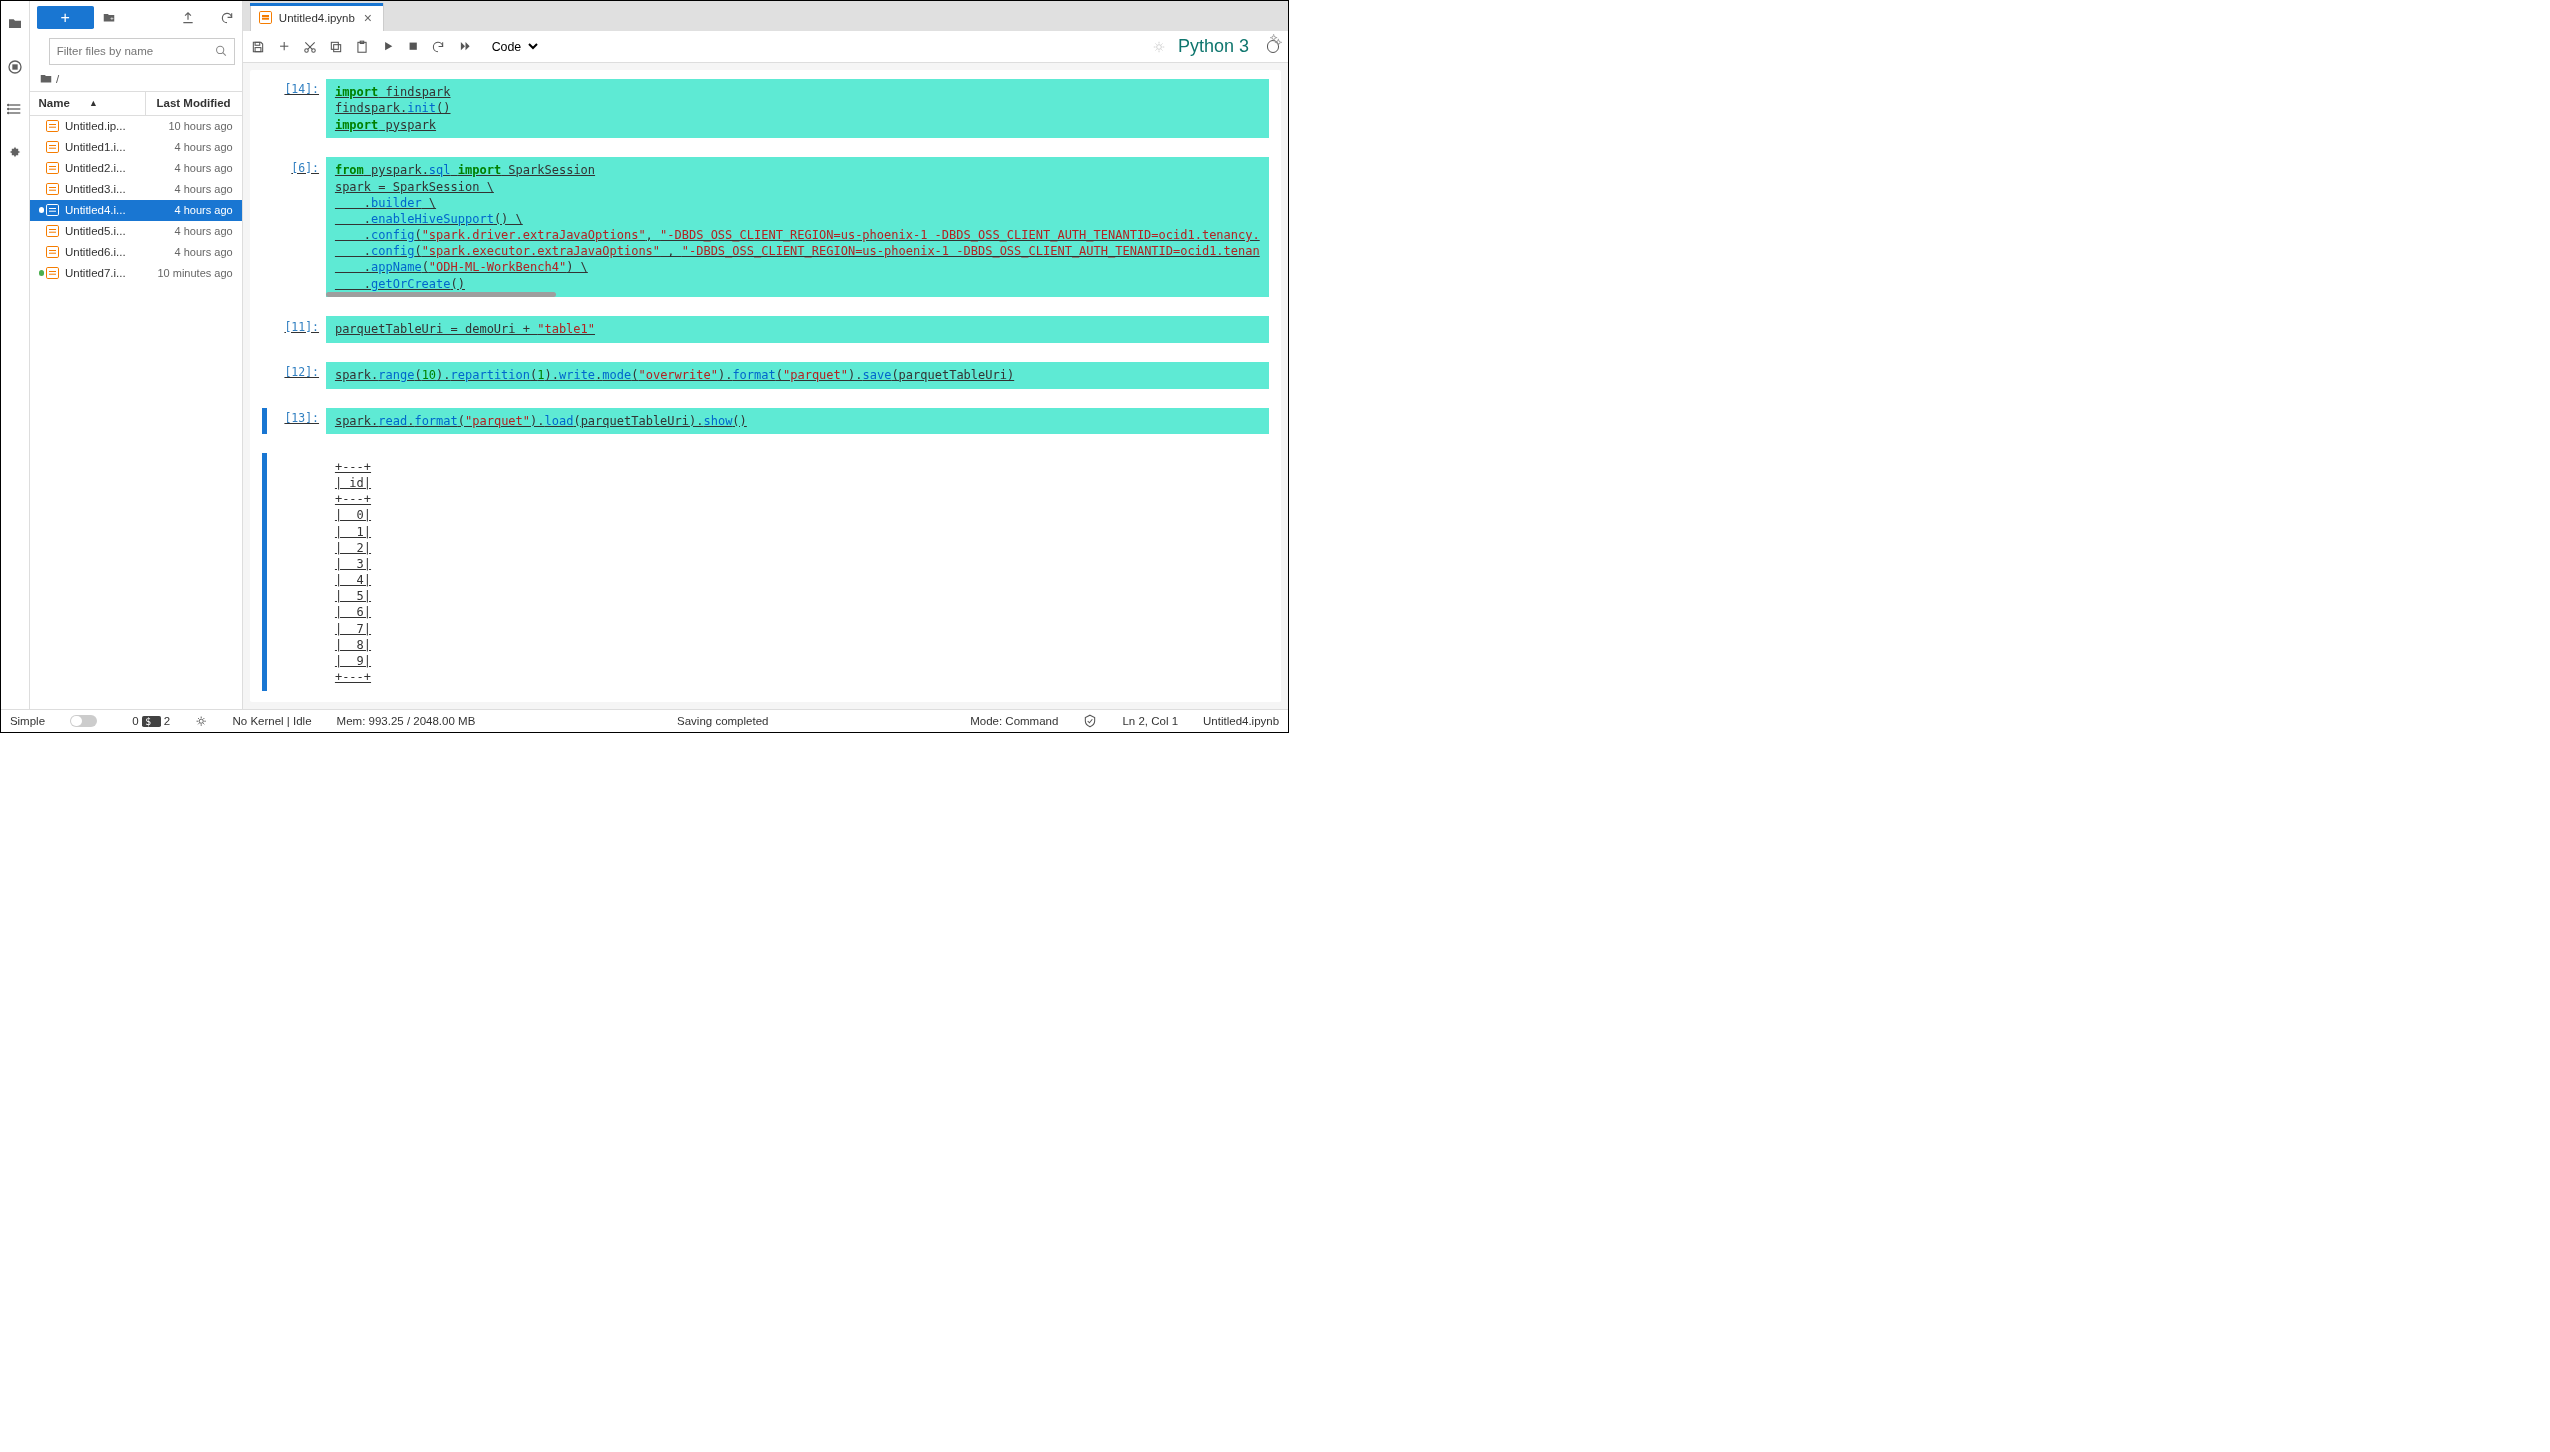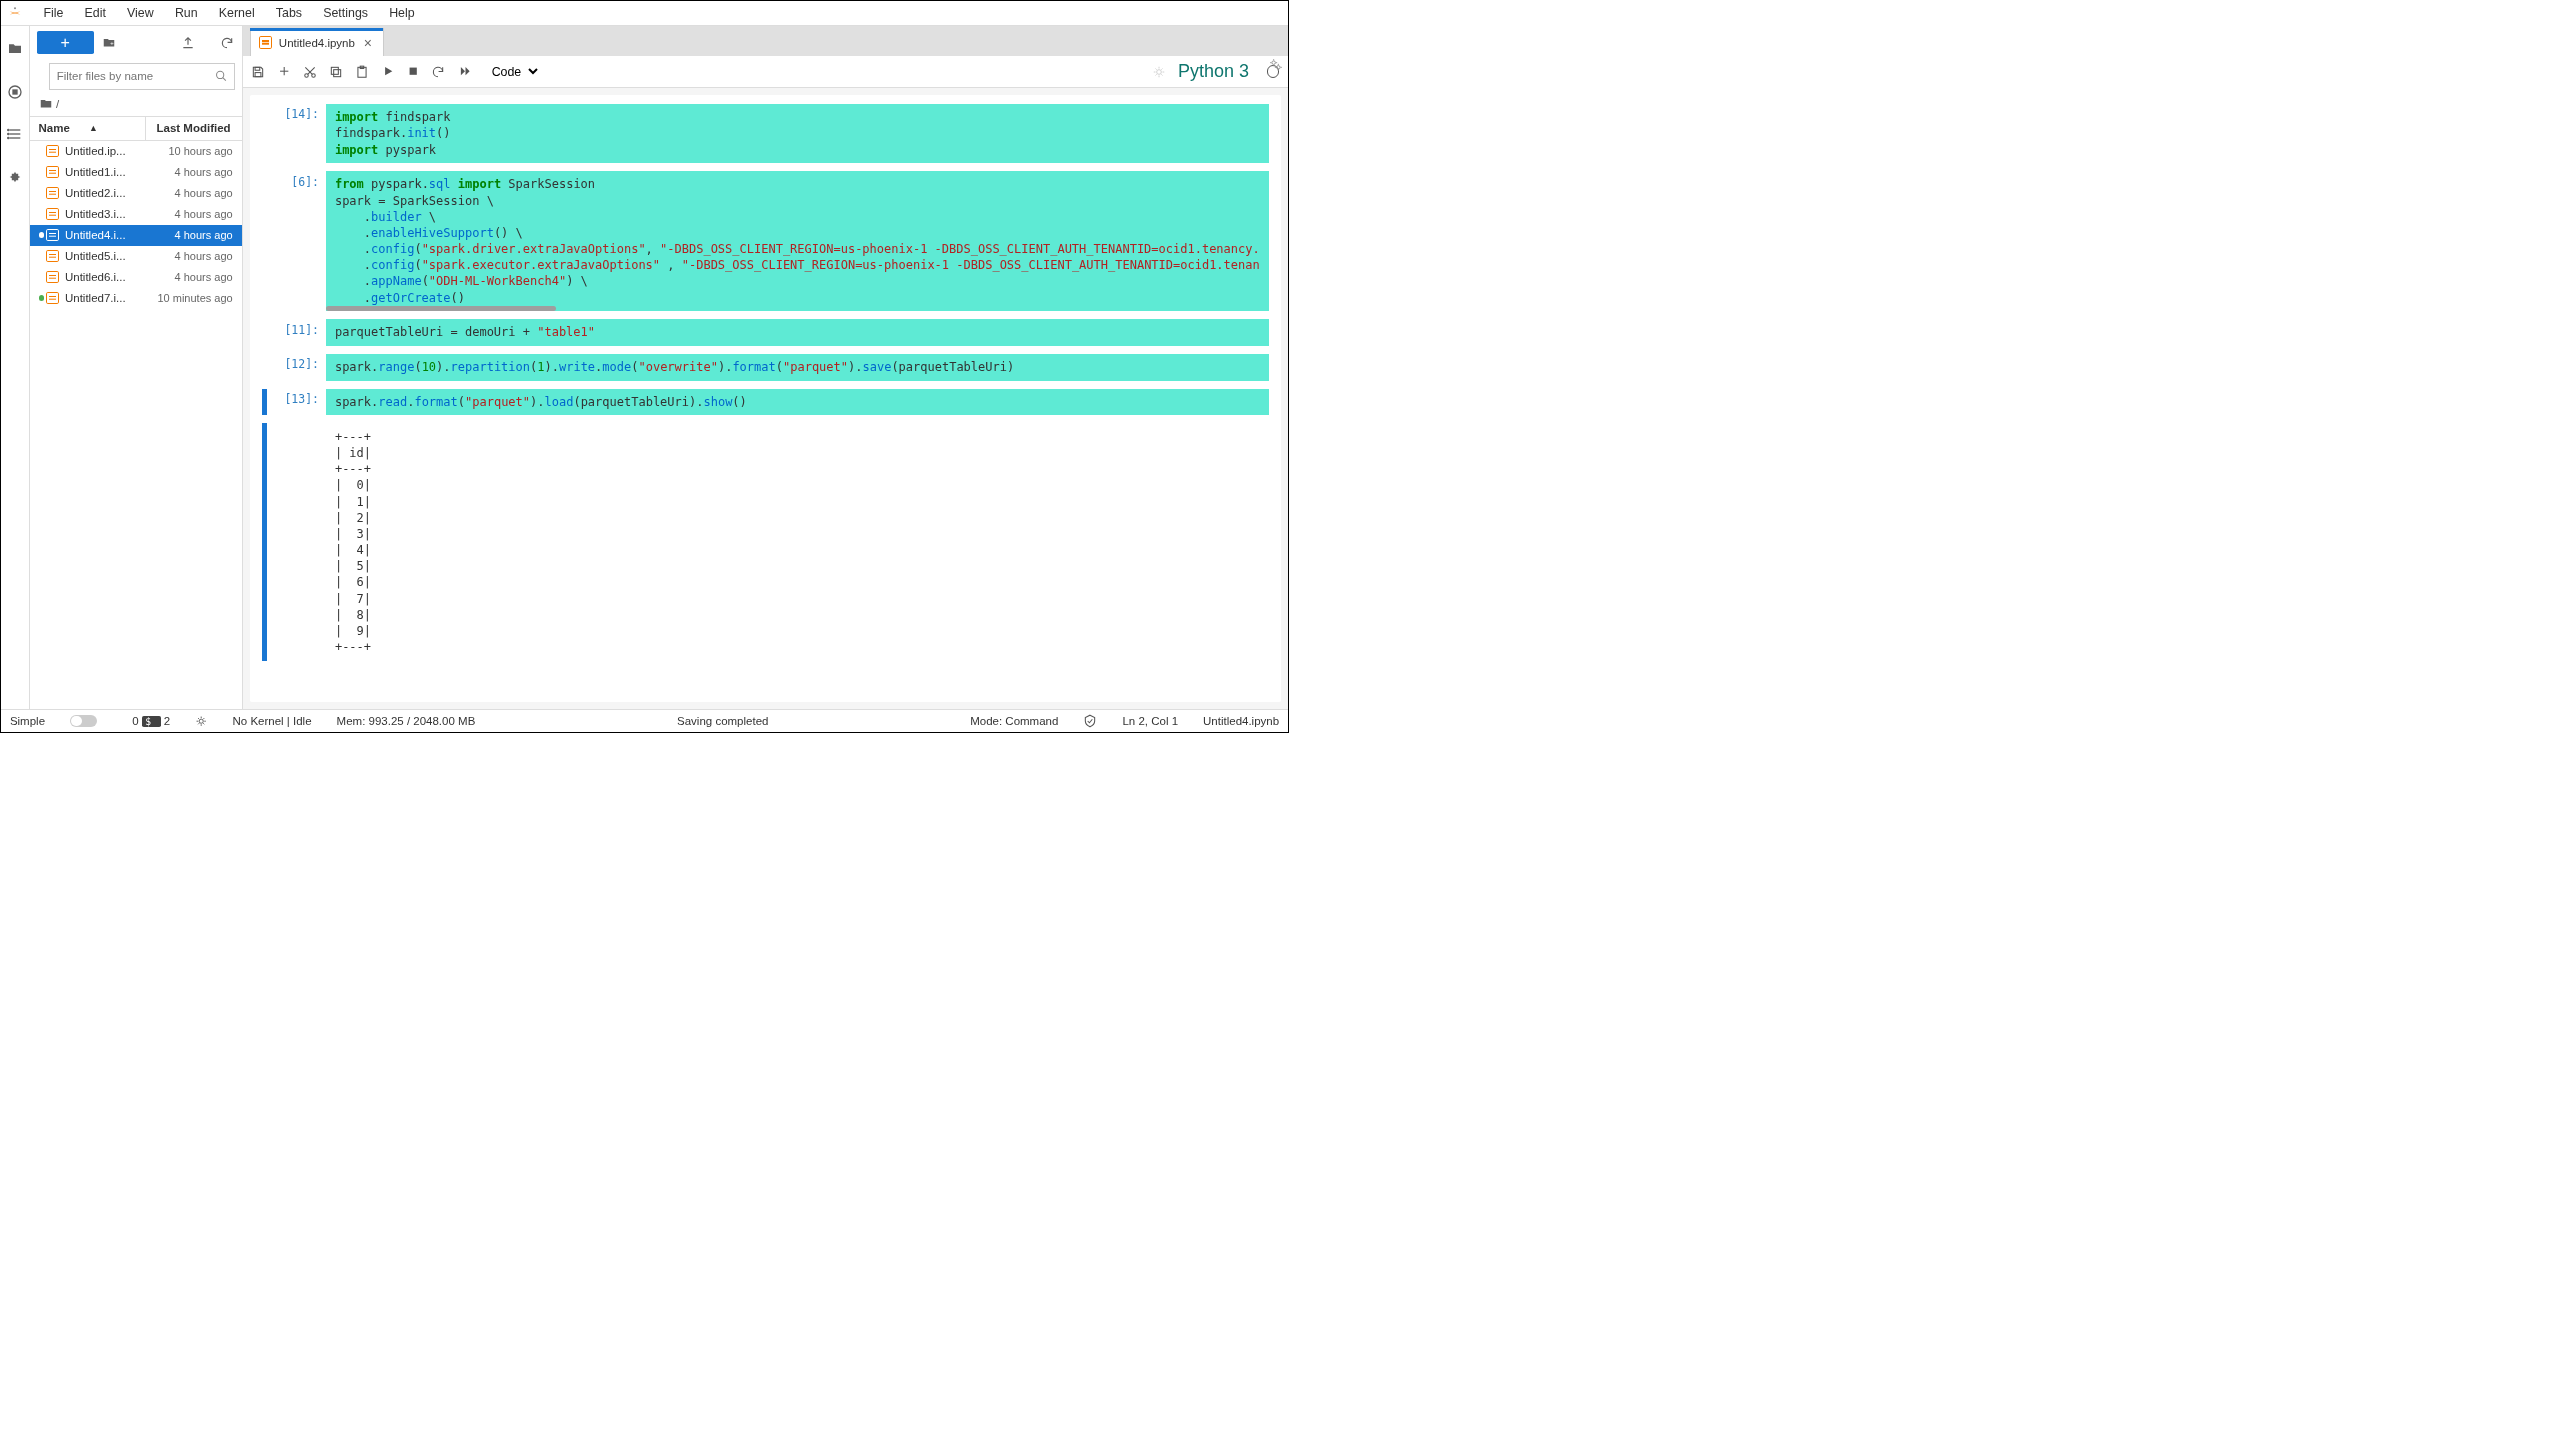--- a/index.html
+++ b/index.html
@@ -57,21 +57,21 @@
 .settings-gear-dock { position:absolute; right:5.3px; top:32px; color:#888; cursor:pointer;}
 
 .nb-toolbar { height:32px; background:#fff; border-bottom:0.9px solid #ddd; display:flex; align-items:center; padding:0 8.9px; gap:12.4px;}
 .nb-tb-icon { color:#555; cursor:pointer; display:flex; align-items:center;}
 .celltype { border:none; background:transparent; font-size:12.4px; padding:1.8px 3.5px; cursor:pointer;}
 .nb-tb-spacer { flex:1; }
 .kernel-name { font-size:18px; color:#0f766e; margin-right:5.3px;}
 .kernel-circle { width:12.4px; height:12.4px; border:1.3px solid #555; border-radius:50%;}
 
 .notebook { flex:1; overflow:auto; padding: 8.9px 12.4px 17.7px; background:#fff; margin: 7px; border-radius:1.8px;}
-.cell { display:flex; margin-bottom:8px; }
+.cell { display:flex; margin-bottom:19px;text-decoration:underline; }
 .cell-gutter { width:5.3px; margin-right:1.8px;}
 .cell.active .cell-gutter { background:#1976d2; }
 .prompt { width:57px; text-align:right; padding:3.5px 7px 0 0; font-family: "Menlo","Consolas",monospace; font-size:11.5px; color:#888;}
 .prompt.executed { color:#307fc1; }
 .cell-body { flex:1; }
 .code-input { background:#5eead4; padding:5.3px 8.9px; font-family:"Menlo","Consolas",monospace; font-size:12px; line-height:1.35; white-space:pre; overflow-x:auto; position:relative;}
 .code-input.hscroll::after { content:""; position:absolute; left:0; bottom:0; height:5.3px; width:230px; background:#9e9e9e; border-radius:2.7px;}
 .output { padding:5.3px 8.9px; font-family:"Menlo","Consolas",monospace; font-size:12px; line-height:1.35; white-space:pre; }
 .kw { color:#008000; font-weight:bold; }
 .fn { color:#0066cc; }
@@ -86,39 +86,20 @@
 .sb-badge { background:#424242; color:#fff; padding:0 3.5px; border-radius:1.8px; font-size:9.7px; font-family:monospace;}
 .sb-icon { display:inline-flex; align-items:center;}
 
 svg { display:block; }
 </style>
 </head>
 <body>
 
 <div class="app">
 
-  <div class="menubar">
-    <div class="logo">
-      <svg width="16" height="16" viewBox="0 0 24 24">
-          <circle cx="12" cy="5" r="1.5" fill="#888"></circle>
-          <path d="M4 9 Q12 14 20 9 Q12 16 4 9" fill="#f57c00"></path>
-          <path d="M4 15 Q12 10 20 15 Q12 8 4 15" fill="#f57c00"></path>
-        </svg>
-    </div>
-    <div id="menus" style="display: flex;">
-        <div class="menu-item">File</div>
-        <div class="menu-item">Edit</div>
-        <div class="menu-item">View</div>
-        <div class="menu-item">Run</div>
-        <div class="menu-item">Kernel</div>
-        <div class="menu-item">Tabs</div>
-        <div class="menu-item">Settings</div>
-        <div class="menu-item">Help</div>
-      </div>
-  </div>
 
   <div class="main">
 
     <div class="activitybar">
       <div class="activity-icon">
           <svg width="16" height="16" viewBox="0 0 24 24" fill="#616161">
             <path d="M3 5h7l2 2h9v11H3z"></path>
           </svg>
         </div>
       <div class="activity-icon">

